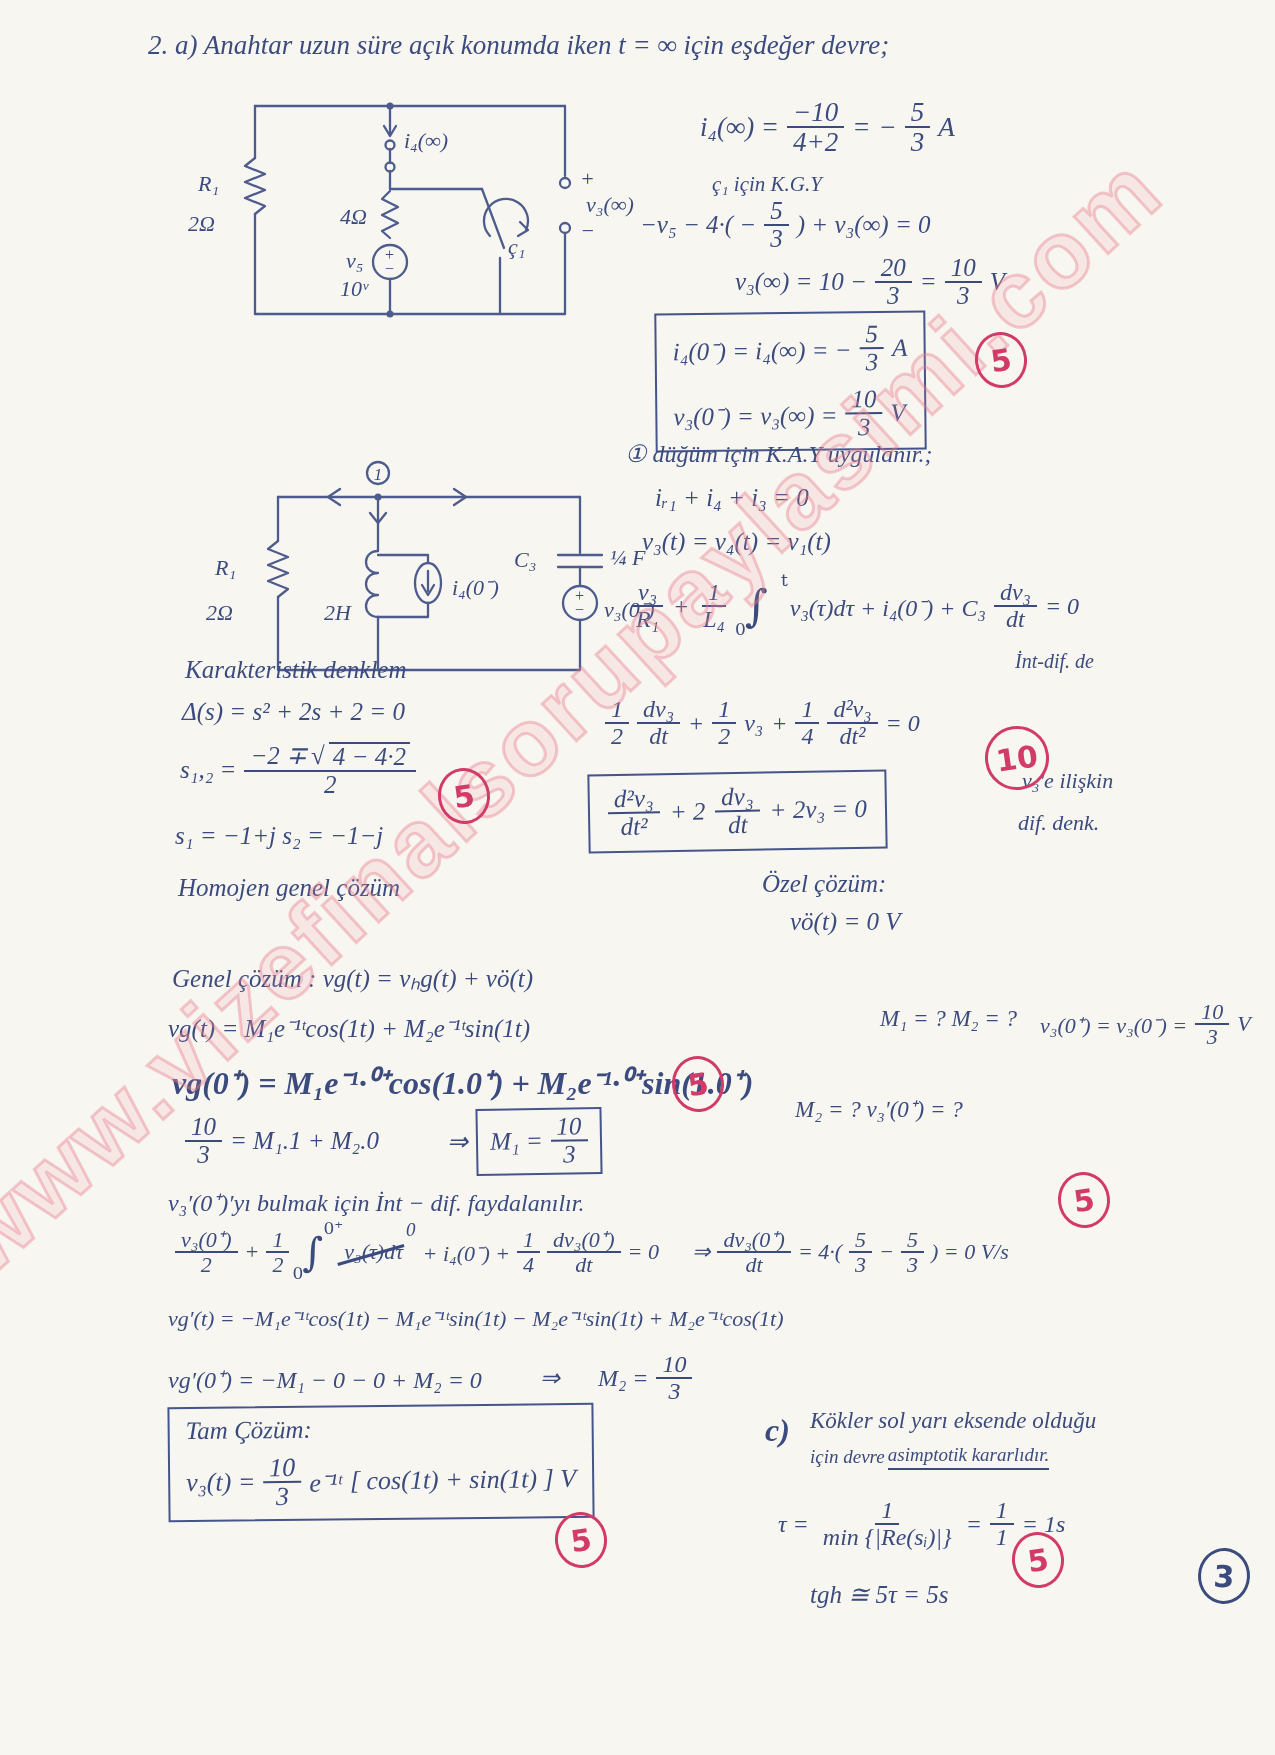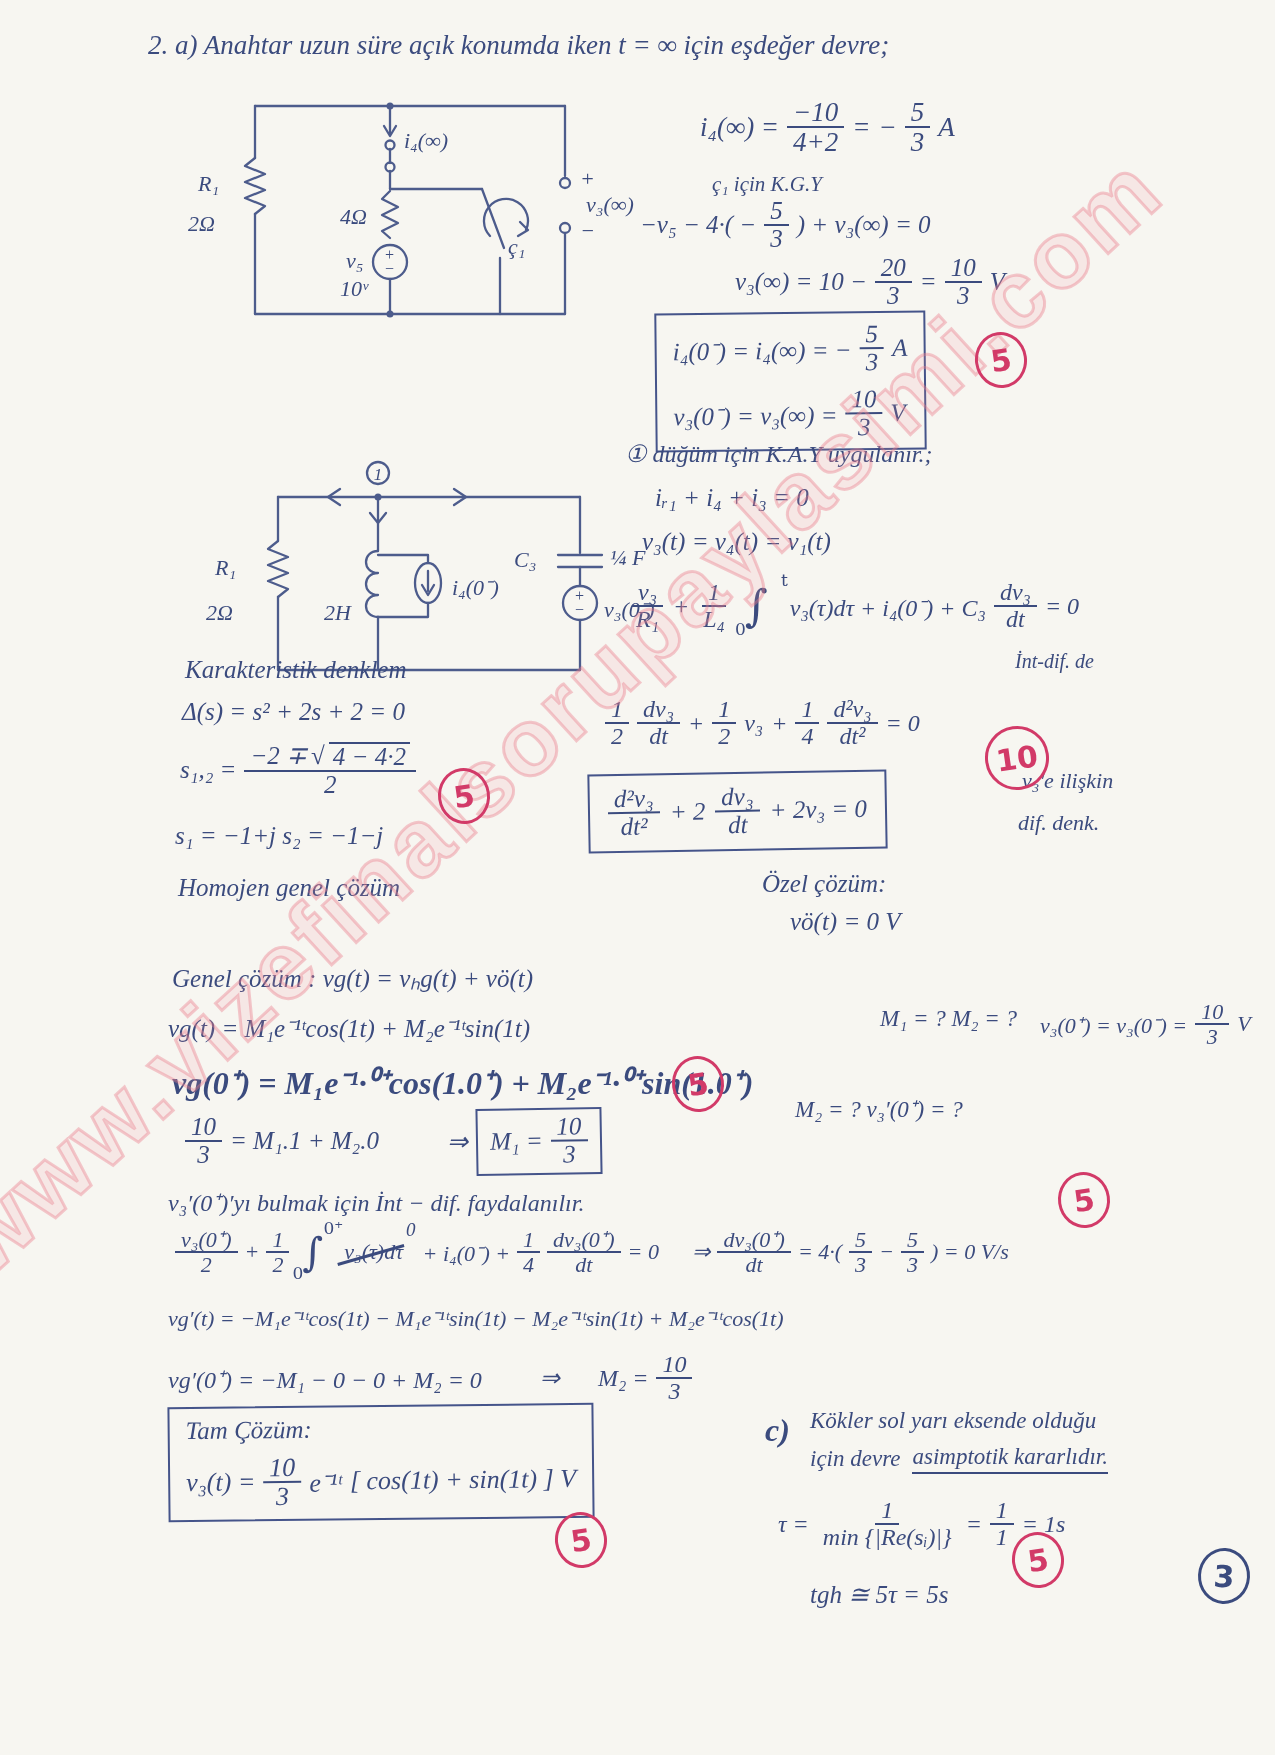--- a/index.html
+++ b/index.html
@@ -412,21 +412,21 @@
     </span>
   </div>
   <div class="mark m5" style="left:555px;top:1512px;">5</div>
 
   <div class="row" style="left:765px;top:1412px;font-size:32px;font-weight:bold;">
     <span class="t">c)</span>
   </div>
   <div class="row" style="left:810px;top:1408px;font-size:23px;">
     <span class="t">Kökler  sol yarı  eksende  olduğu</span>
   </div>
-  <div class="row" style="left:810px;top:1444px;font-size:23px;gap:12px;">
+  <div class="row" style="left:810px;top:1444px;font-size:19px;gap:3px;">
     <span class="t">için  devre  </span>
     <span class="t under">asimptotik  kararlıdır.</span>
   </div>
   <div class="row" style="left:778px;top:1498px;font-size:24px;">
     <span class="t">τ =</span>
     <span class="fr">
         <span class="n">1</span>
         <span class="d">min {|Re(sᵢ)|}</span>
       </span>
     <span class="t">=</span>

